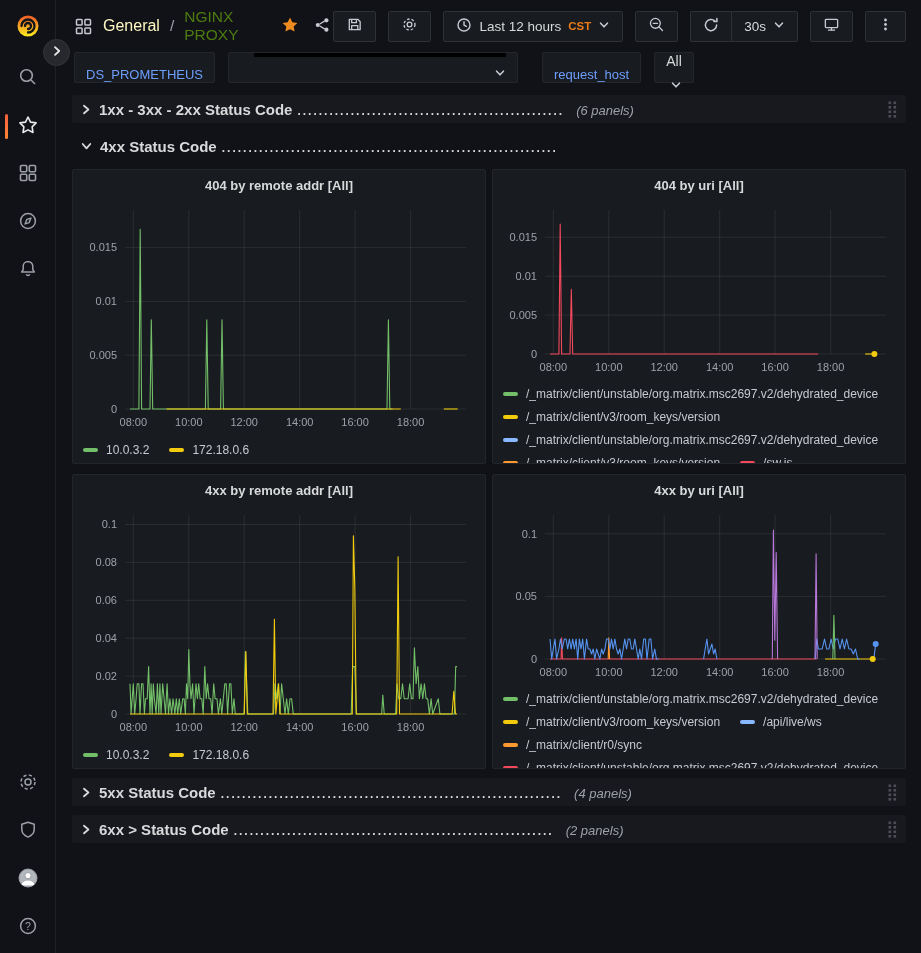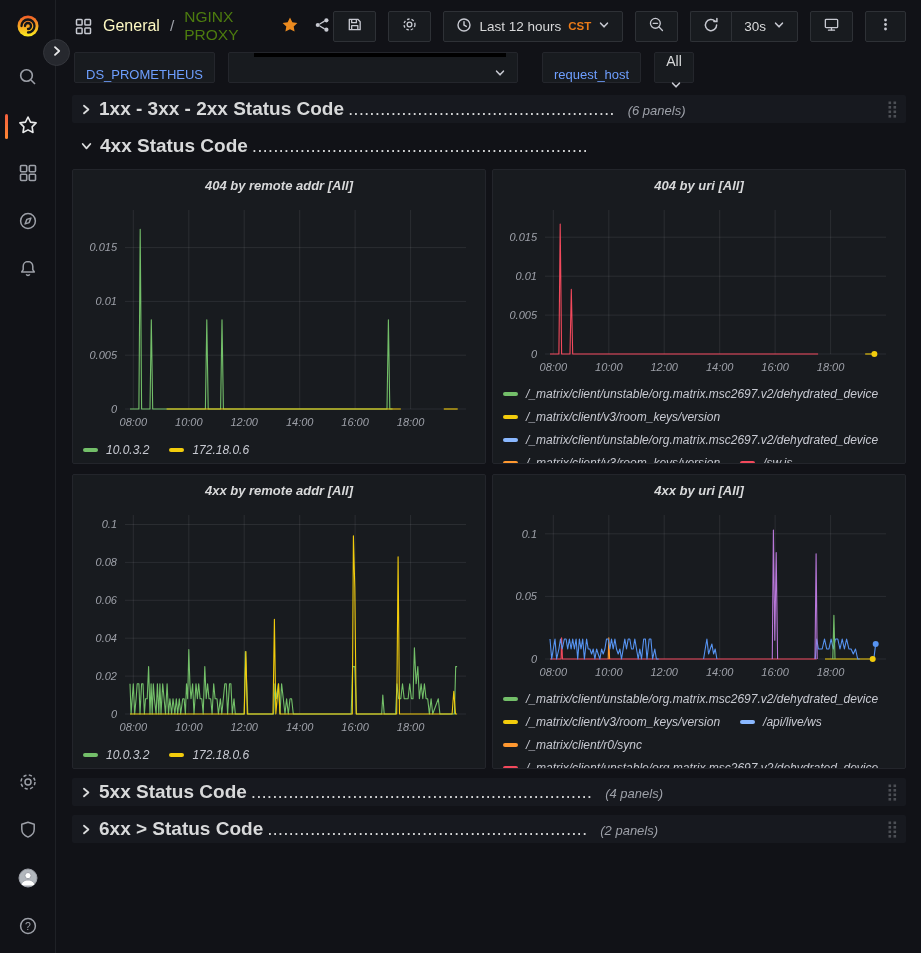--- a/index.html
+++ b/index.html
@@ -50,27 +50,27 @@
   .redacted { width:252px; height:24px; background:#000; }
   .var-value { color:#d8d9da; font-size:14px; }
 
   
   .dash { flex:1; padding:7px 15px 0 16px; }
   .row-head { height:28px; display:flex; align-items:center; margin-bottom:9px; border-radius:2px; padding:0 8px; }
   .row-head.collapsed { background:#17191f; }
   .row-toggle { display:flex; align-items:baseline; background:none; border:none; color:#d8d9da;
                 font-family:inherit; cursor:pointer; padding:0; white-space:nowrap; overflow:hidden; }
   .row-chevron { align-self:center; display:flex; margin-right:7px; }
-  .row-title { font-weight:700; font-size:19px; }
+  .row-title { font-weight:700; font-size:15px; }
   .row-leader { font-weight:700; font-size:12px; letter-spacing:2px; margin-left:5px; overflow:hidden; }
   .row-count { font-style:italic; font-size:13px; font-weight:400; color:#9da0a8; margin-left:12px; }
   .drag { margin-left:auto; cursor:grab; display:flex; }
 
   
-  .grid { display:grid; grid-template-columns:1fr 1fr; column-gap:6px; row-gap:10px; margin:1px 0 9px;font-style:italic; }
+  .grid { display:grid; grid-template-columns:1fr 1fr; column-gap:6px; row-gap:10px; margin:1px 0 9px; }
   .panel { height:295px; background:#181b1f; border:1px solid #23252b; border-radius:2px;
            overflow:hidden; display:flex; flex-direction:column; }
   .panel-title { height:30px; flex-shrink:0; display:flex; align-items:center; justify-content:center;
                  font-weight:700; font-size:13px; color:#d8d9da; cursor:pointer; }
   .chart { padding:0 4px 0 6px; cursor:crosshair; }
   .legend { padding:1px 10px 0; color:#c7c9d1; }
   .legend-row { display:flex; align-items:center; height:23px; white-space:nowrap; overflow:hidden; }
   .legend.single .legend-row { height:26px; }
   .legend.multi { height:84px; overflow:hidden; }
   .legend-item { display:inline-flex; align-items:center; gap:8px; margin-right:20px; cursor:pointer;

